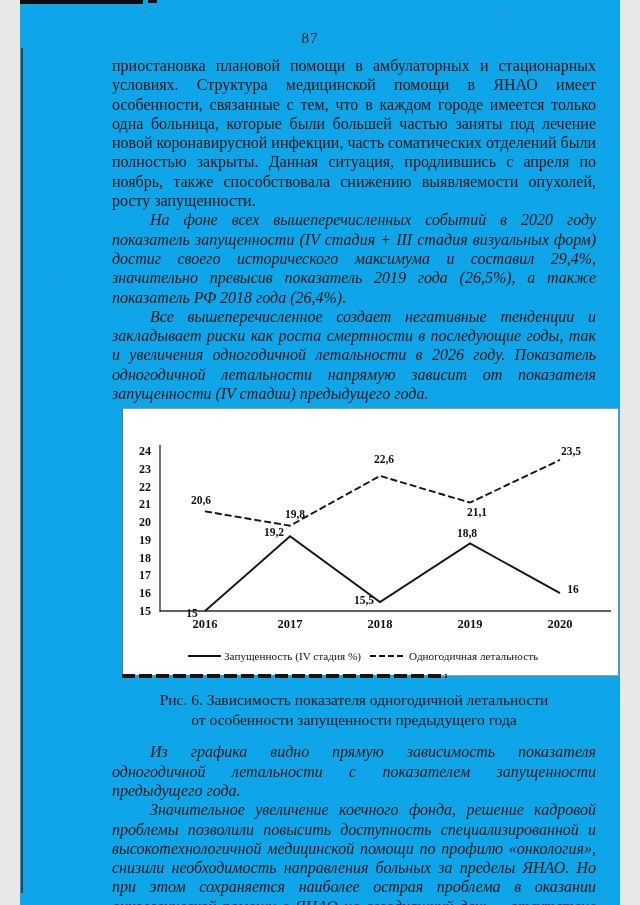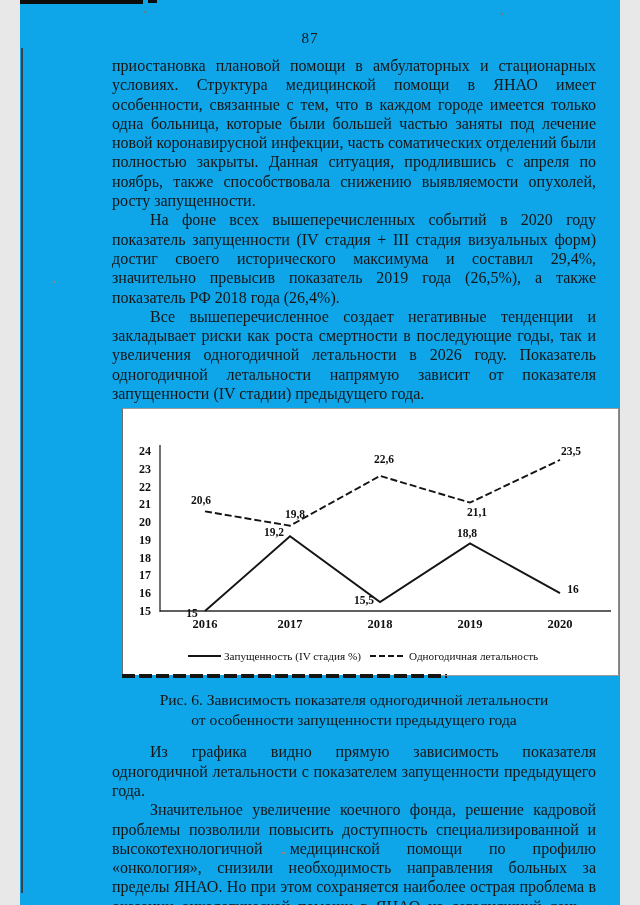--- a/index.html
+++ b/index.html
@@ -10,21 +10,21 @@
   }
   .artifact { position:absolute; background:#0d0d0d; }
   .page-number {
     position:absolute; top:30px; left:250px; width:80px; text-align:center;
     font-size:15px; letter-spacing:1px;
   }
   .content { position:absolute; left:92px; top:56px; width:484px; }
   p.para {
     margin:0; font-size:16px; line-height:19.3px; text-align:justify;
   }
-  p.indent { text-indent:38px; }
+  p.indent { text-indent:38px;font-style:italic; }
   .figure-box {
     position:relative; margin:5px 0 0 10px; width:495px; height:266px;
     border-left:1px solid #6d6d6d; border-top:1px solid #9a9a9a;
     border-right:1px solid #8a8a8a; background:#fff;
   }
   .figure-bottom-dashes {
     position:absolute; left:-1px; bottom:-3px; width:325px; height:4px;
     background:repeating-linear-gradient(90deg,#141414 0 13px, rgba(0,0,0,0) 13px 17px);
   }
   .figure-bottom-thin {

